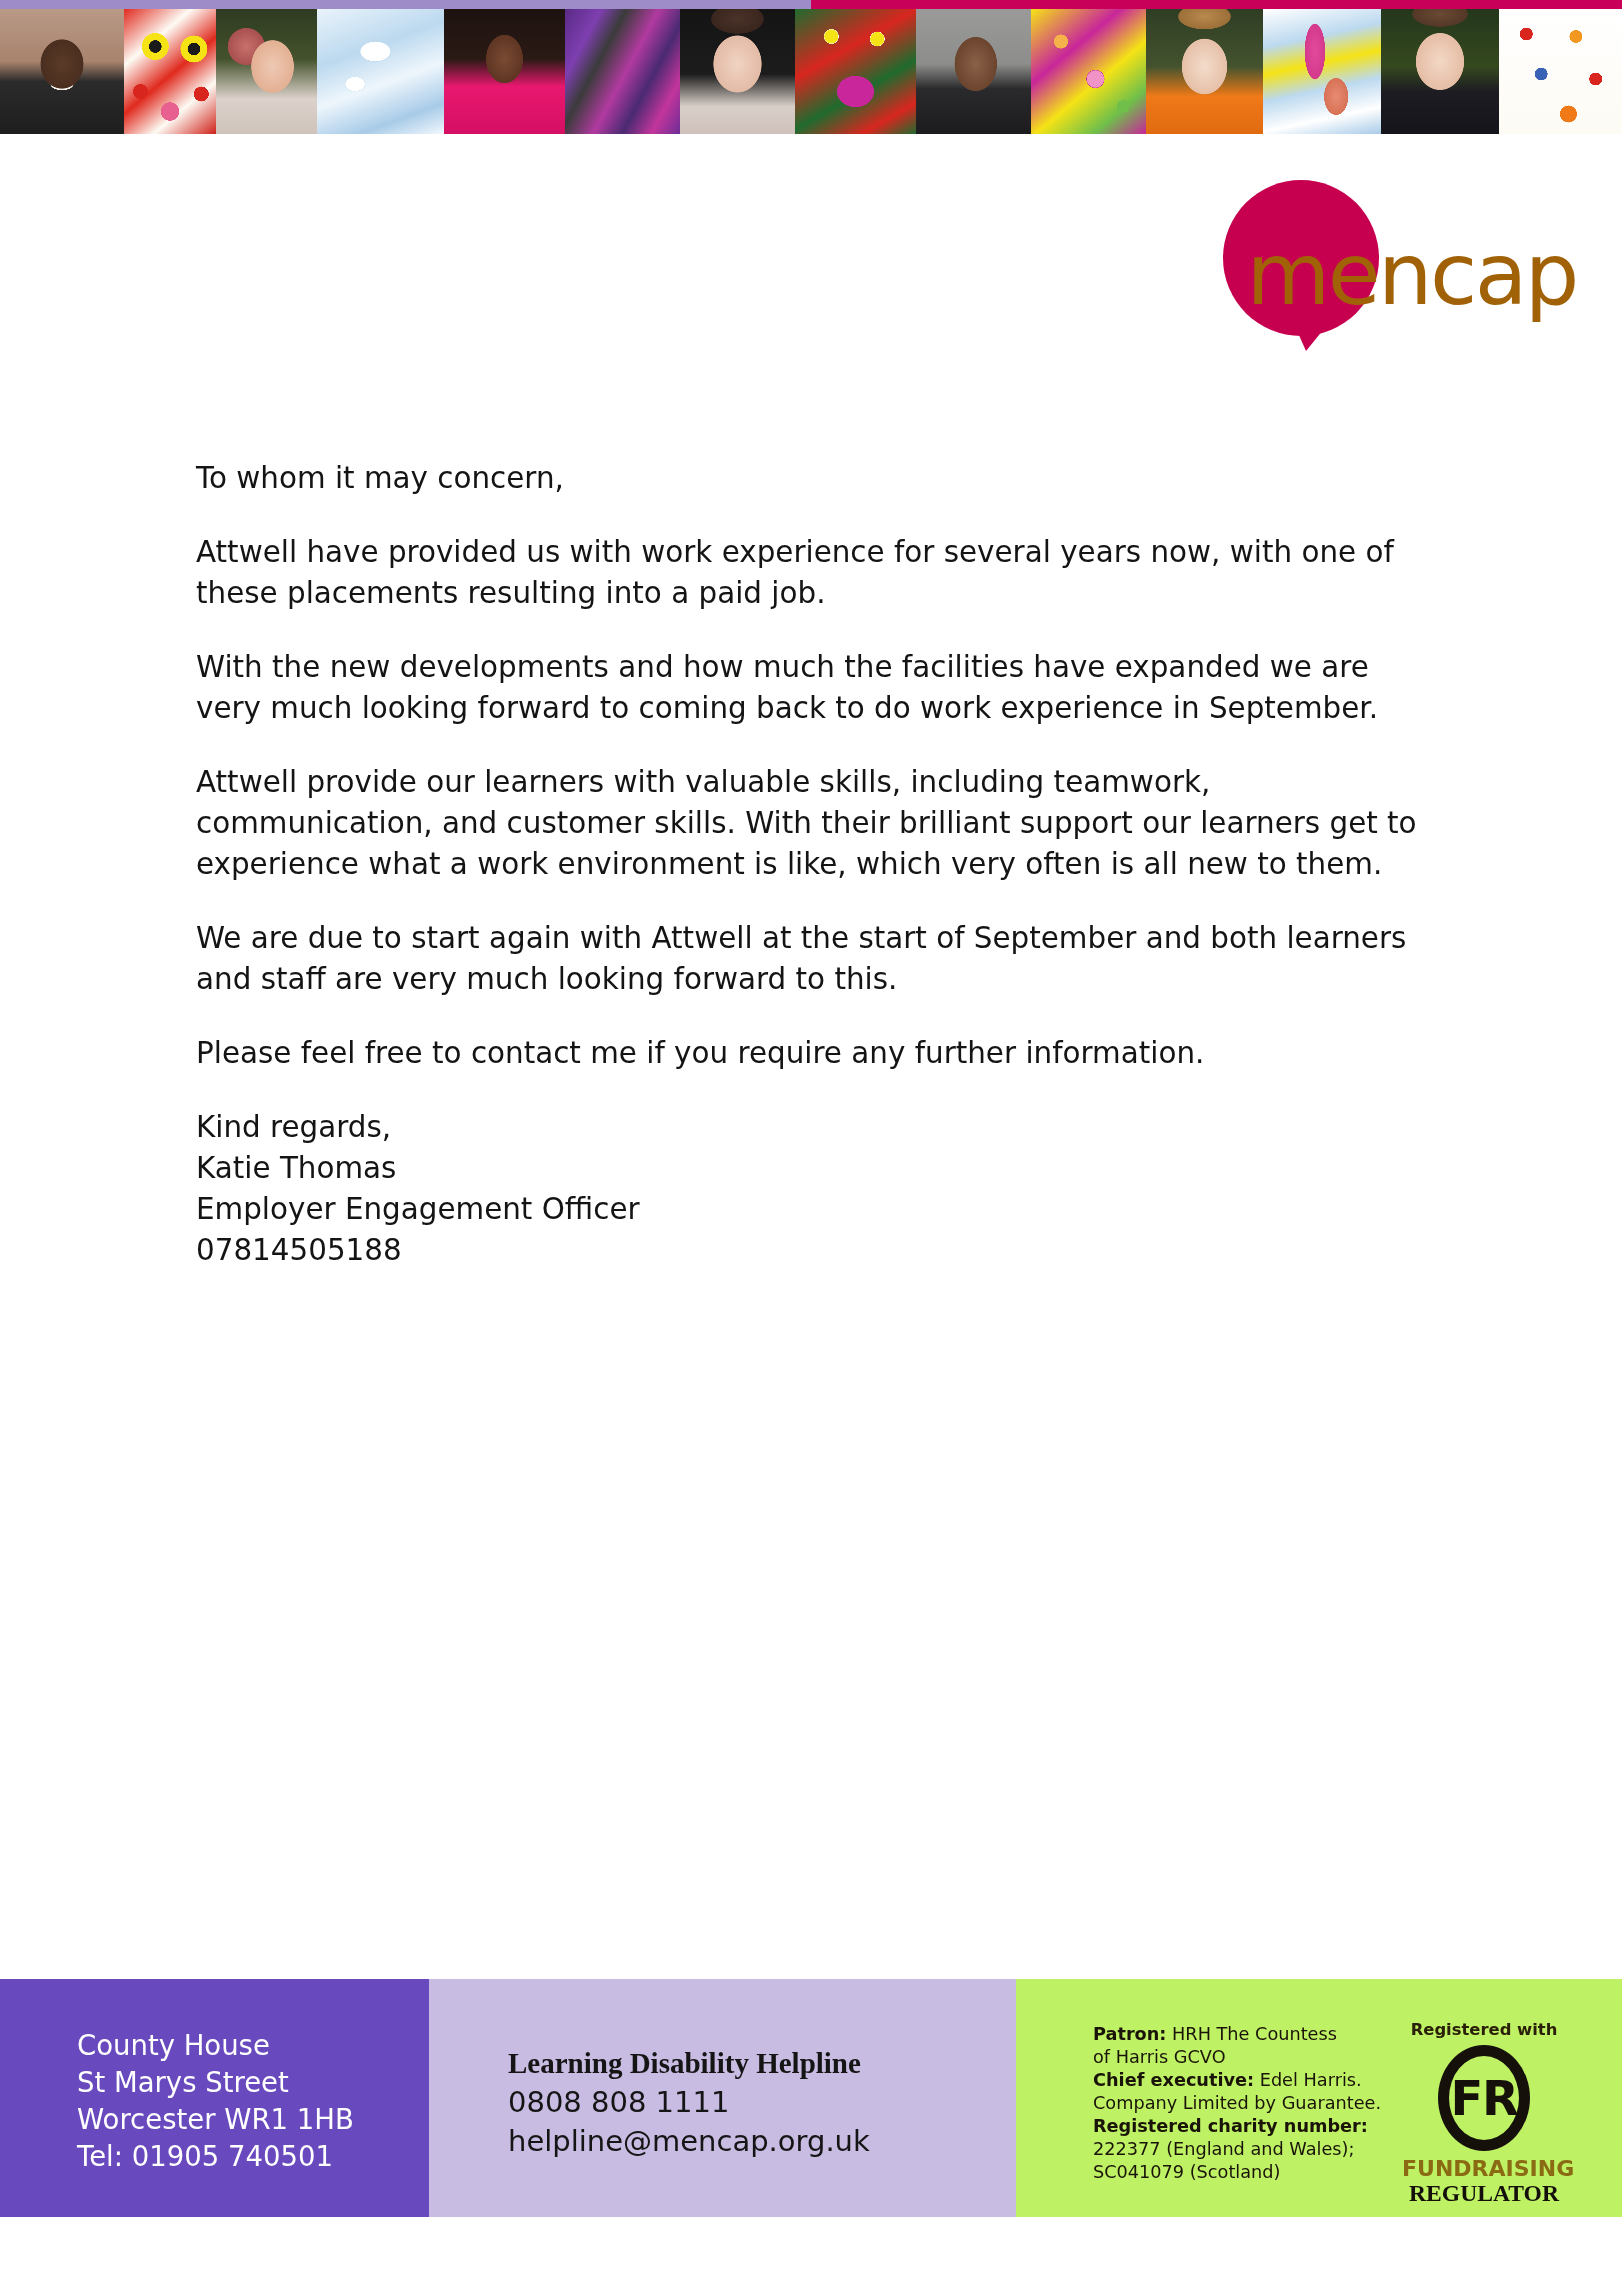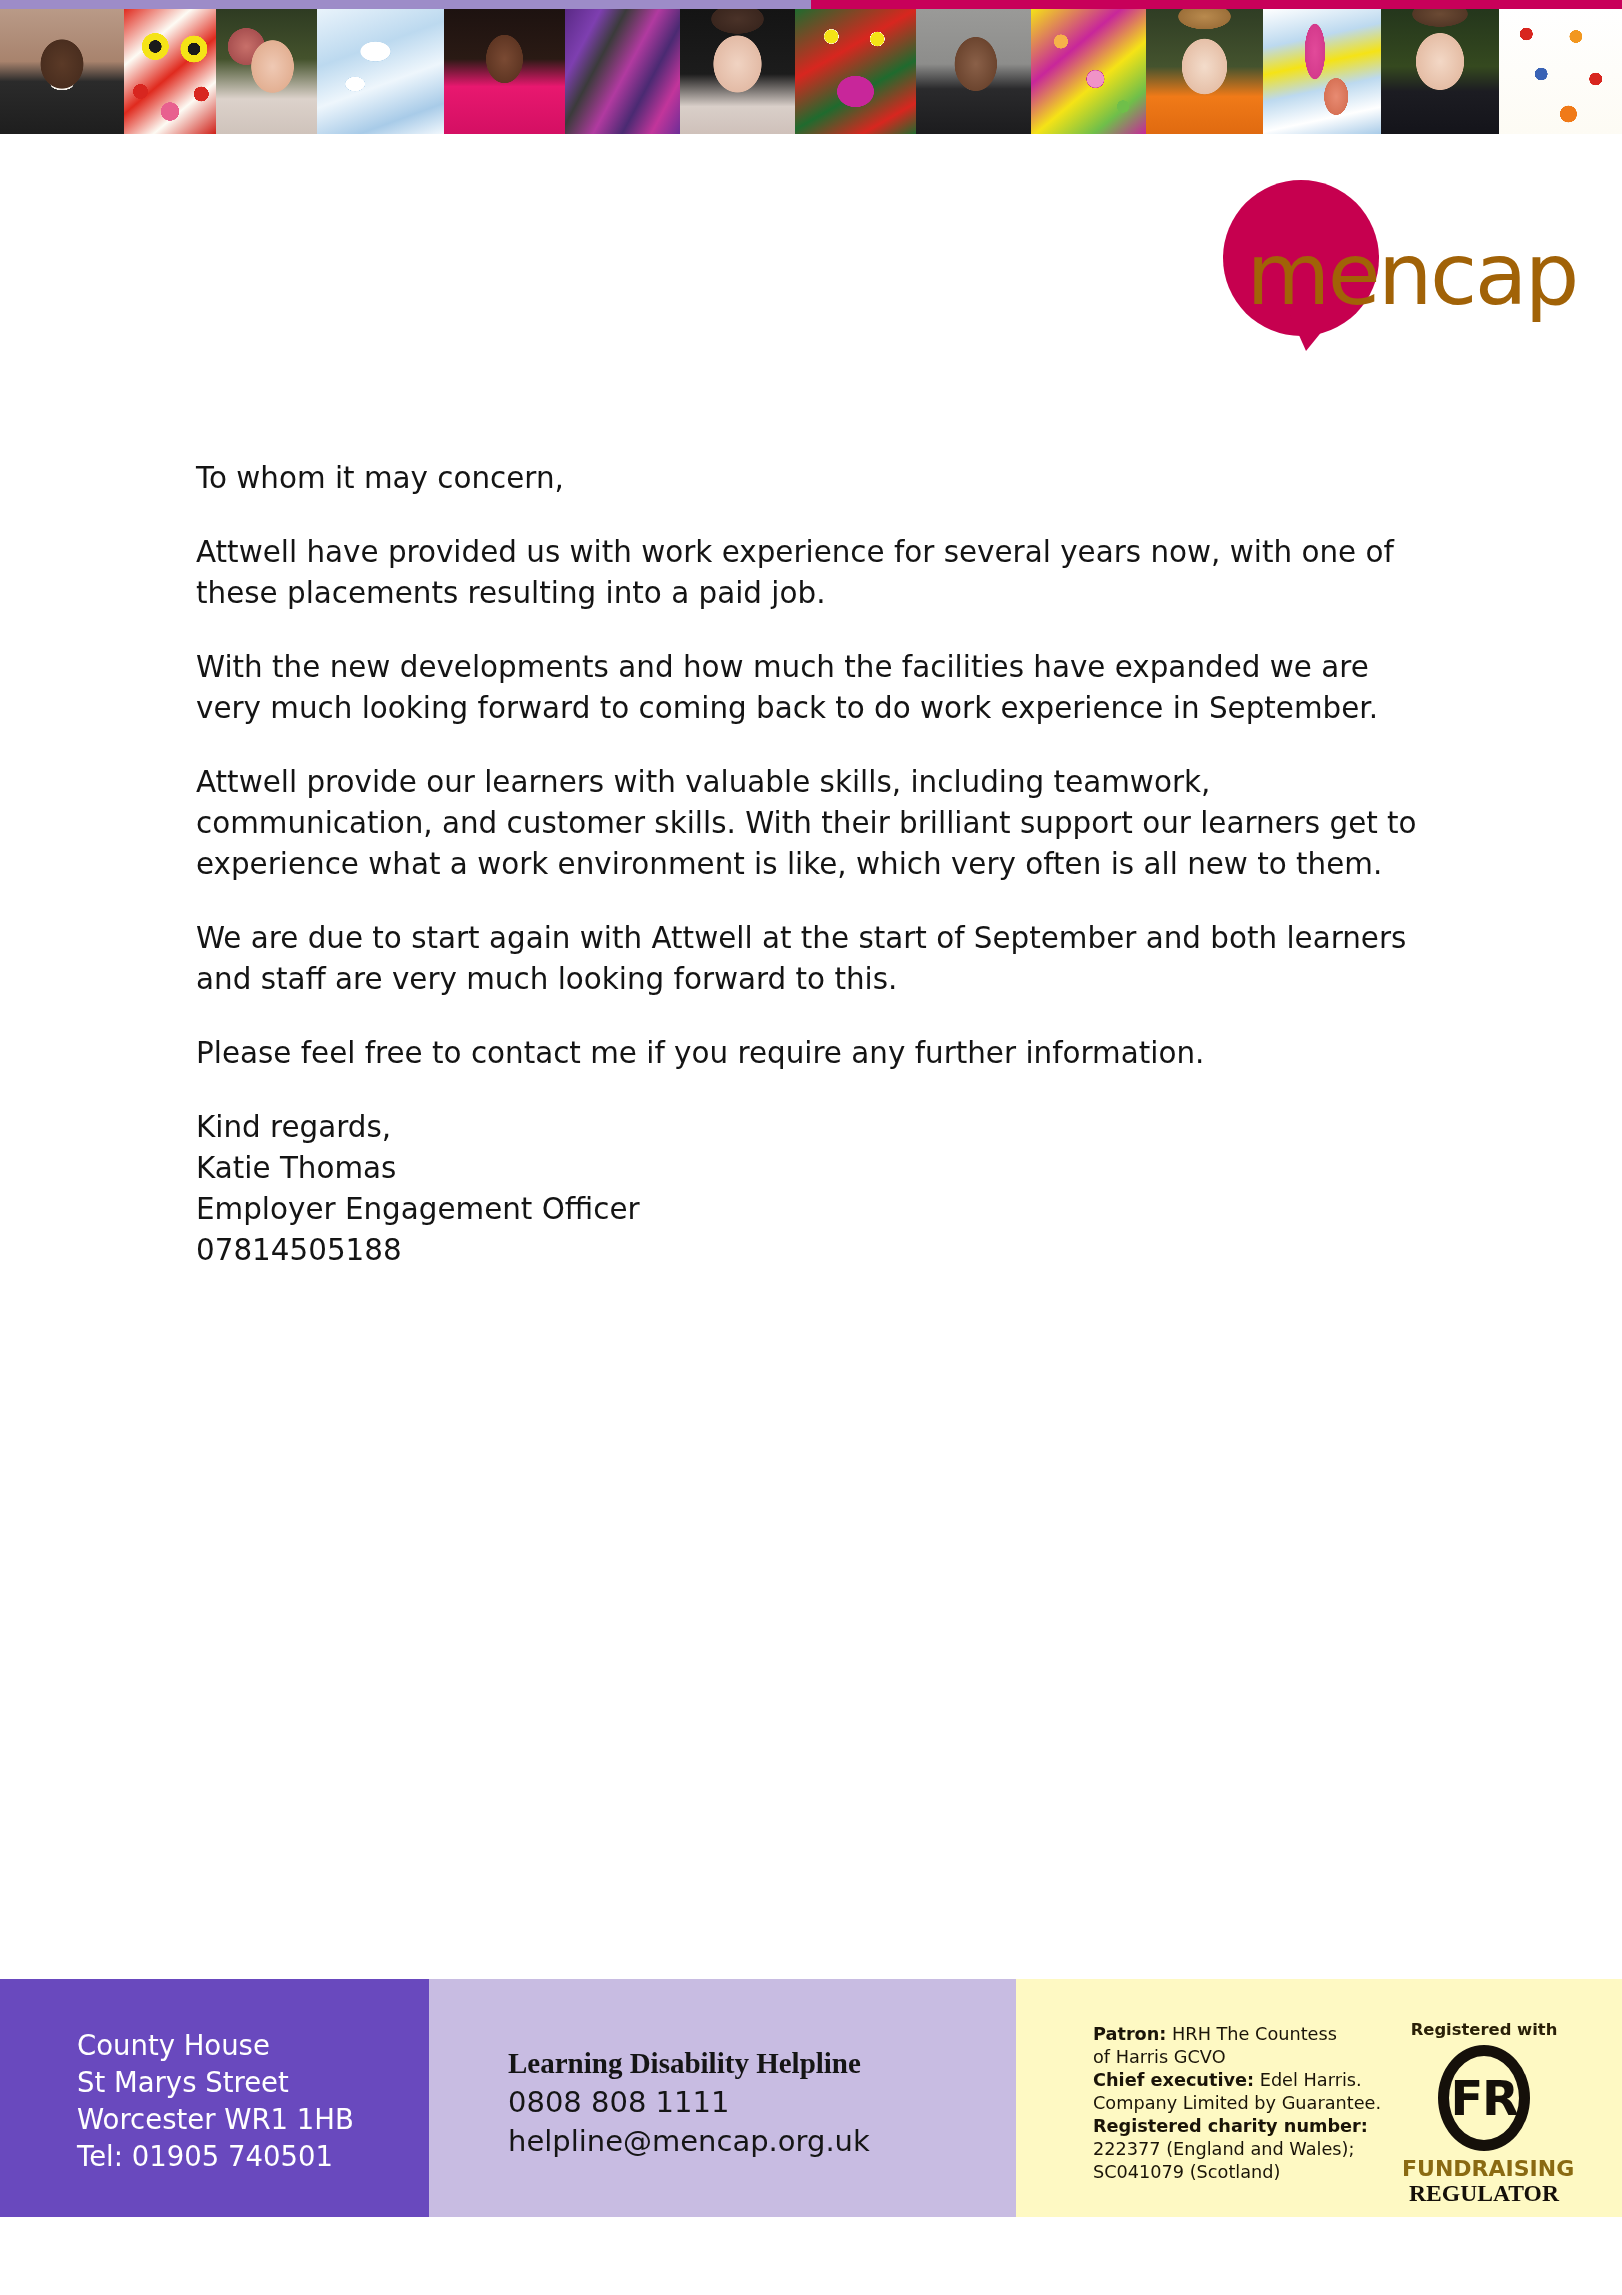--- a/index.html
+++ b/index.html
@@ -190,21 +190,21 @@
   </div>
 
   <div id="footer-helpline" style="background: rgb(200, 188, 226);">
     <div class="inner">
       <div class="h-title">Learning Disability Helpline</div>
       <div class="h-line">0808 808 1111</div>
       <div class="h-line">helpline@mencap.org.uk</div>
     </div>
   </div>
 
-  <div id="footer-legal" style="background: #fef9c3;">
+  <div id="footer-legal" style="background: #bef264;">
     <div class="legal-text">
       <div class="l-line"><b>Patron:</b><span> HRH The Countess</span></div>
       <div class="l-line">of Harris GCVO</div>
       <div class="l-line"><b>Chief executive:</b><span> Edel Harris.</span></div>
       <div class="l-line">Company Limited by Guarantee.</div>
       <div class="l-line"><b>Registered charity number:</b></div>
       <div class="l-line">222377 (England and Wales);</div>
       <div class="l-line">SC041079 (Scotland)</div>
     </div>
 

